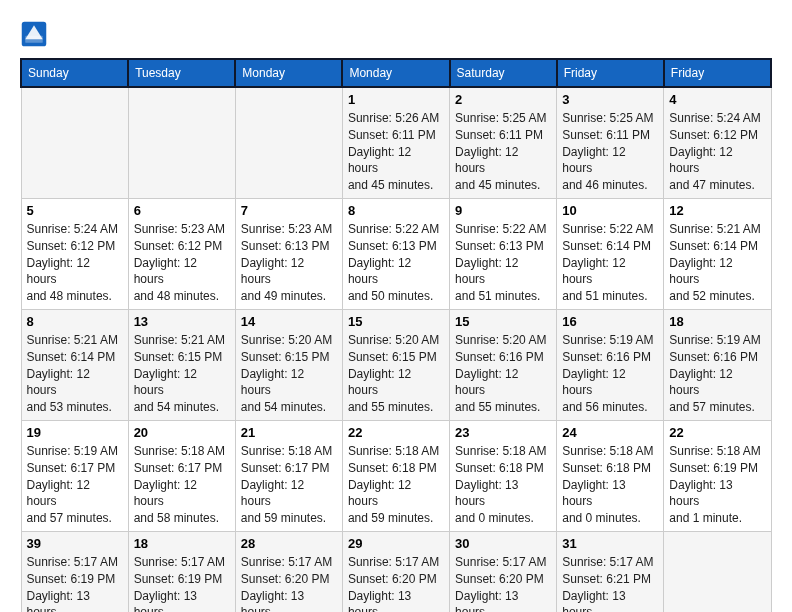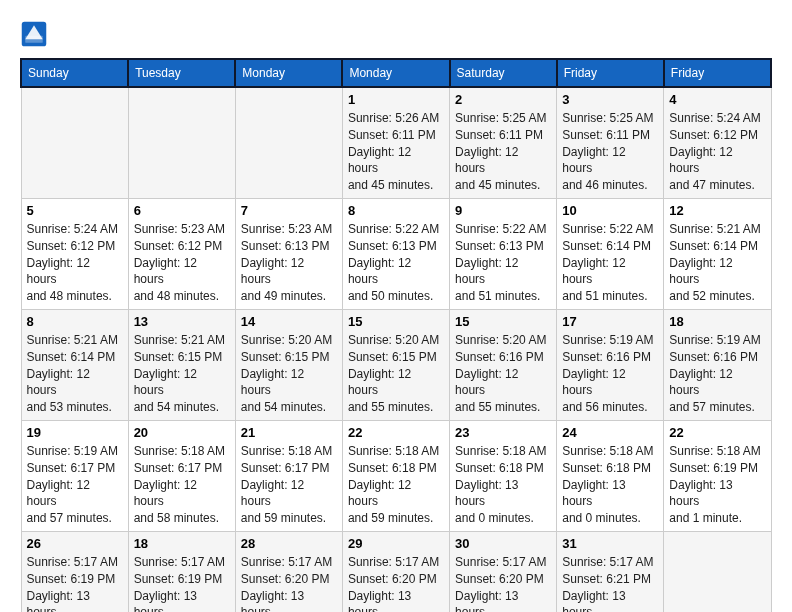--- a/index.html
+++ b/index.html
@@ -235,21 +235,21 @@
 and 55 minutes.</div>
         </td>
         <td>
           <div class="day-num">15</div>
           <div class="day-info" style="white-space: pre-line;">Sunrise: 5:20 AM
 Sunset: 6:16 PM
 Daylight: 12 hours
 and 55 minutes.</div>
         </td>
         <td>
-          <div class="day-num">17</div>
+          <div class="day-num">16</div>
           <div class="day-info" style="white-space: pre-line;">Sunrise: 5:19 AM
 Sunset: 6:16 PM
 Daylight: 12 hours
 and 56 minutes.</div>
         </td>
         <td>
           <div class="day-num">18</div>
           <div class="day-info" style="white-space: pre-line;">Sunrise: 5:19 AM
 Sunset: 6:16 PM
 Daylight: 12 hours
@@ -302,21 +302,21 @@
         <td>
           <div class="day-num">22</div>
           <div class="day-info" style="white-space: pre-line;">Sunrise: 5:18 AM
 Sunset: 6:19 PM
 Daylight: 13 hours
 and 1 minute.</div>
         </td>
       </tr>
       <tr>
         <td>
-          <div class="day-num">26</div>
+          <div class="day-num">39</div>
           <div class="day-info" style="white-space: pre-line;">Sunrise: 5:17 AM
 Sunset: 6:19 PM
 Daylight: 13 hours
 and 1 minute.</div>
         </td>
         <td>
           <div class="day-num">18</div>
           <div class="day-info" style="white-space: pre-line;">Sunrise: 5:17 AM
 Sunset: 6:19 PM
 Daylight: 13 hours

